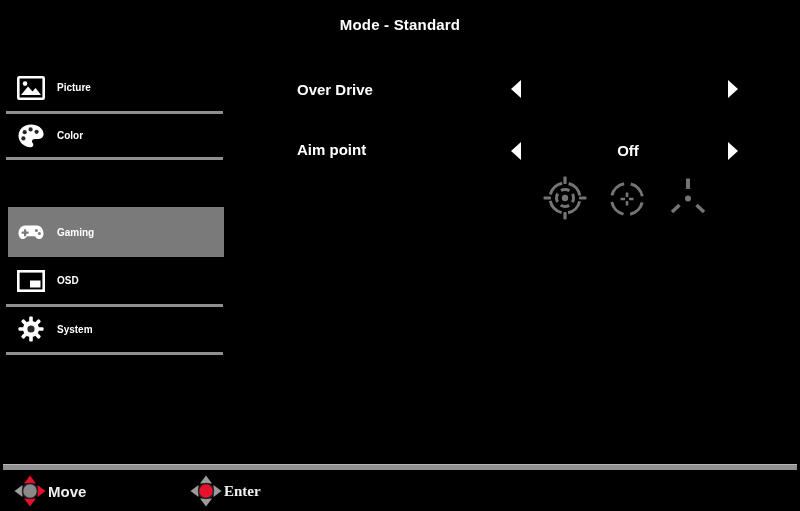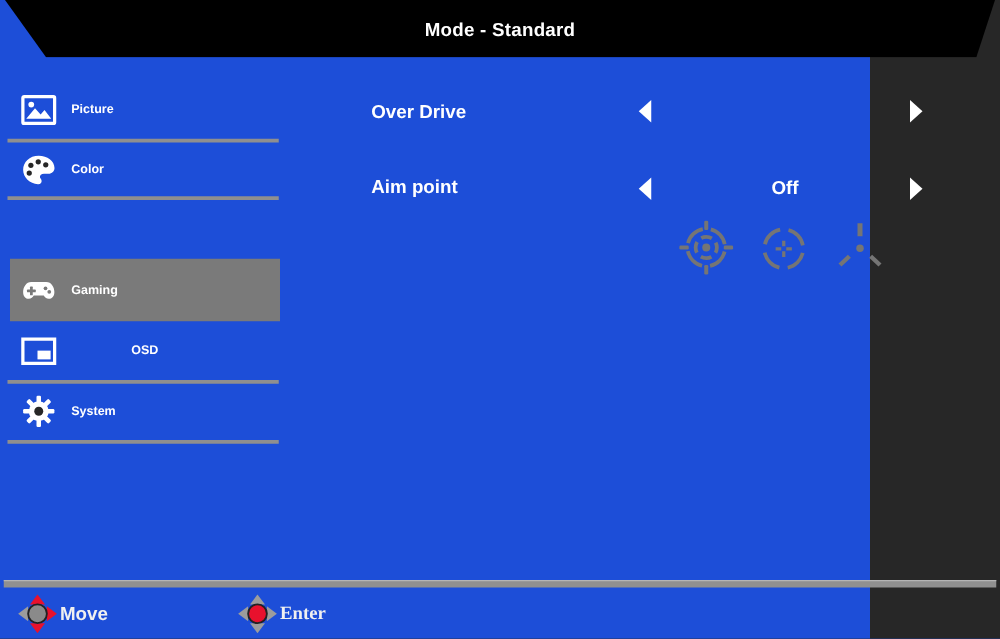--- a/index.html
+++ b/index.html
@@ -2,21 +2,21 @@
 <html><head>
 <meta charset="utf-8">
 <style>
   html,body{margin:0;padding:0;}
   body{
     width:800px;height:511px;overflow:hidden;
     background:#272727;
     font-family:"Liberation Sans","DejaVu Sans",sans-serif;
     -webkit-font-smoothing:antialiased;
   }
-  .screen{position:relative;width:696px;height:511px;background:#1d4ed8;}
+  .screen{position:relative;width:800px;height:511px;background:#000000;}
 
   
   .header-band{
     position:absolute;left:0;top:0;width:800px;height:46px;
     background:#000;
     clip-path:polygon(4px 0, 796px 0, 781px 100%, 37px 100%);
     display:flex;align-items:center;justify-content:center;
   }
   .header-title{color:#fff;font-size:15px;font-weight:700;letter-spacing:.2px;padding-top:3px;}
 
@@ -80,21 +80,21 @@
     <svg class="side-icon" viewBox="0 0 30 28">
       <path d="M9,7.5 C5,7.5 2.5,11.5 2.5,15.5 C2.5,19 4.3,21 7,21 C9,21 10.2,19.6 11,18.3 L19,18.3 C19.8,19.6 21,21 23,21 C25.7,21 27.5,19 27.5,15.5 C27.5,11.5 25,7.5 21,7.5 Z" fill="#fff"></path>
       <rect x="8" y="11.2" width="2.2" height="7" rx="0.5" fill="#7a7a7a"></rect>
       <rect x="5.6" y="13.6" width="7" height="2.2" rx="0.5" fill="#7a7a7a"></rect>
       <circle cx="20.4" cy="12.6" r="1.5" fill="#7a7a7a"></circle>
       <circle cx="23.4" cy="15.4" r="1.5" fill="#7a7a7a"></circle>
     </svg>
     <span class="side-label">Gaming</span>
   </div>
 
-  <div class="side-item" style="top:258px;height:45px;gap:48px;">
+  <div class="side-item" style="top:258px;height:45px;">
     <svg class="side-icon" viewBox="0 0 30 28">
       <rect x="2.3" y="4.3" width="25.4" height="19.4" fill="none" stroke="#fff" stroke-width="2.6"></rect>
       <rect x="14" y="13.5" width="10.5" height="7" fill="#fff"></rect>
     </svg>
     <span class="side-label">OSD</span>
   </div>
   <div class="divider" style="top:304px;"></div>
 
   <div class="side-item" style="top:307px;height:44px;">
     <svg class="side-icon" viewBox="0 0 30 28">

